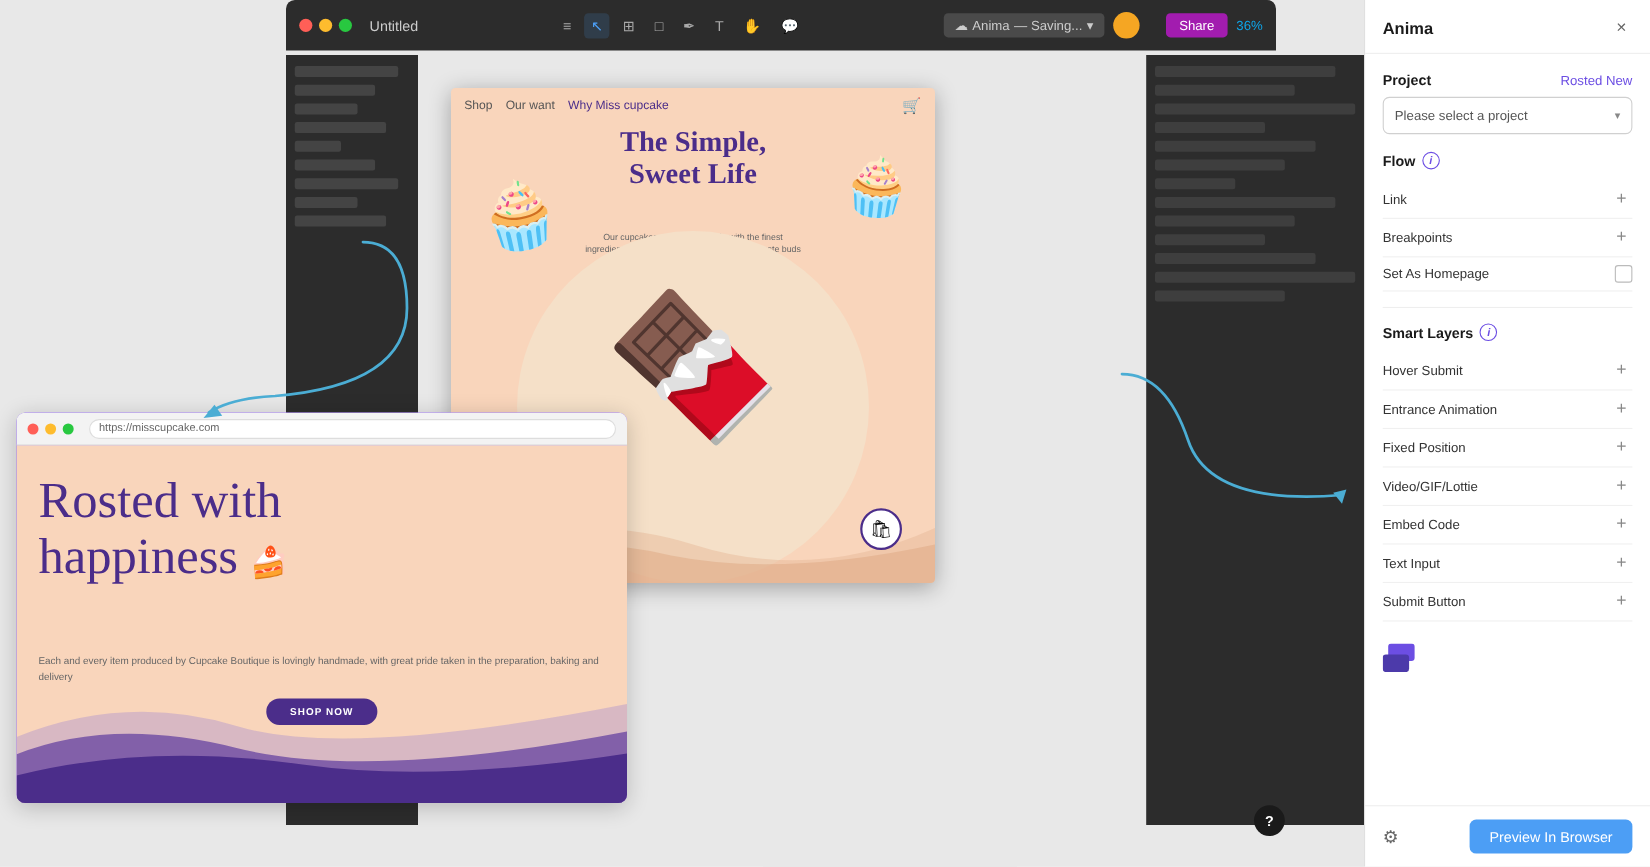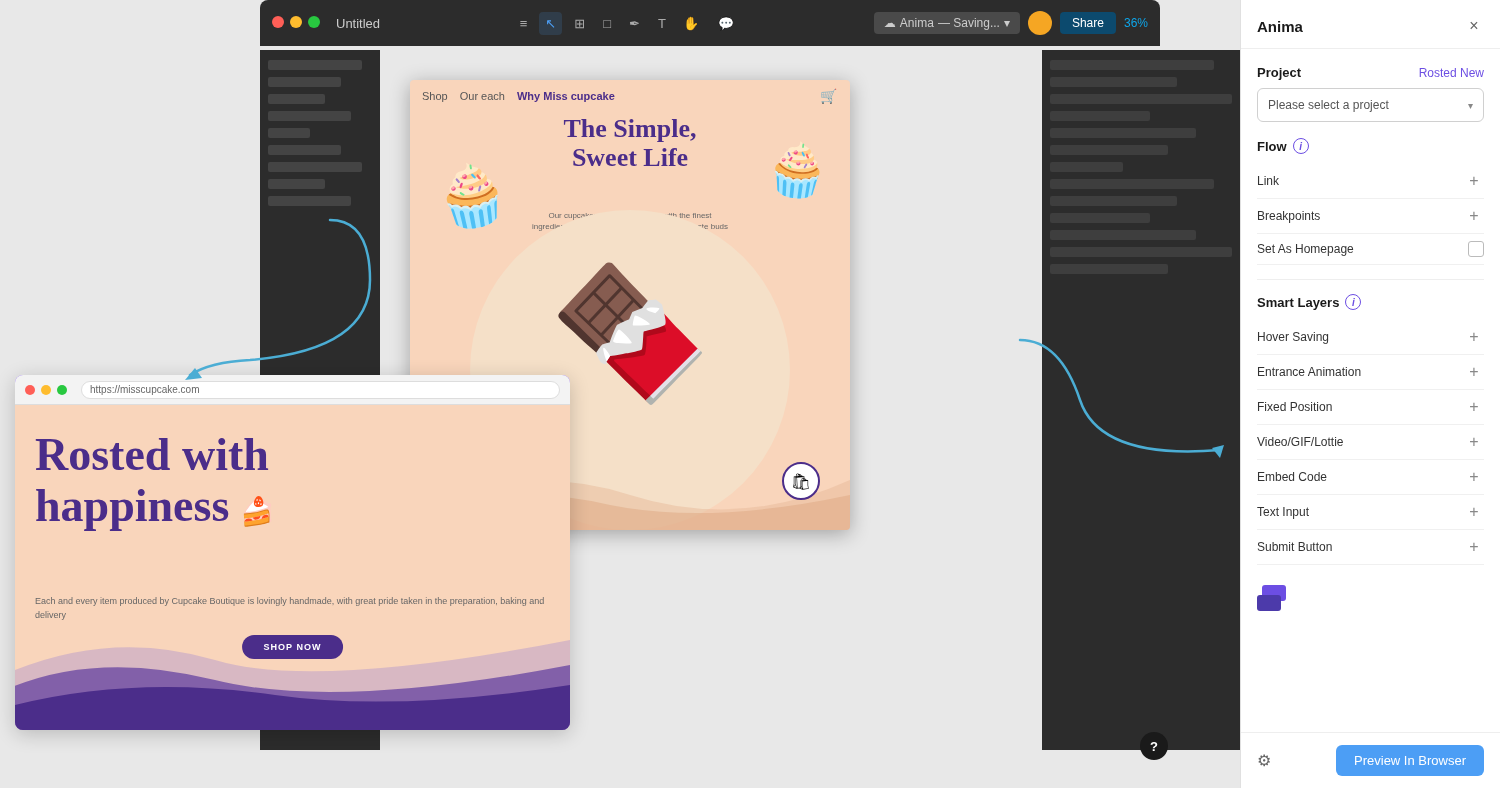--- a/index.html
+++ b/index.html
@@ -32,20 +32,21 @@
       background: #2c2c2c;
       display: flex;
       align-items: center;
       justify-content: space-between;
       padding: 0 12px;
       border-radius: 8px 8px 0 0;
       z-index: 10;
     }
     .top-bar-left {
       display: flex;
+      align-items: center;
       gap: 8px;
     }
     .traffic-lights {
       display: flex;
       gap: 6px;
     }
     .traffic-light {
       width: 12px;
       height: 12px;
       border-radius: 50%;
@@ -85,27 +86,28 @@
       border: none;
       padding: 4px 10px;
       border-radius: 4px;
       font-size: 12px;
       cursor: pointer;
       display: flex;
       align-items: center;
       gap: 4px;
     }
     .share-btn {
-      background: #0c4a6e;
+      background: #a21caf;
       color: white;
       border: none;
       padding: 4px 12px;
       border-radius: 4px;
       font-size: 12px;
       cursor: pointer;
+      margin-left: 16px;
     }
     .zoom-label {
       color: #0ea5e9;
       font-size: 12px;
     }
 
     
     .preview-main {
       position: absolute;
       top: 80px;
@@ -173,21 +175,21 @@
       display: flex;
       gap: 12px;
       align-items: center;
     }
     .nav-link {
       font-size: 11px;
       color: #555;
     }
     .nav-link.active {
       color: #4b2d8a;
-      font-weight: 700;
+      font-weight: 400;
     }
     .cart-icon-site {
       margin-left: auto;
       font-size: 14px;
     }
     .site-heading {
       position: absolute;
       top: 35px;
       left: 50%;
       transform: translateX(-50%);
@@ -530,21 +532,21 @@
     <div class="rl-item w70"></div>
     <div class="rl-item w55"></div>
     <div class="rl-item w80"></div>
     <div class="rl-item w100"></div>
     <div class="rl-item w65"></div>
   </div>
 
   <div class="preview-main">
     <div class="site-nav">
       <span class="nav-link">Shop</span>
-      <span class="nav-link">Our each</span>
+      <span class="nav-link">Our want</span>
       <span class="nav-link active">Why Miss cupcake</span>
       <span class="cart-icon-site">🛒</span>
     </div>
     <div class="site-heading">
       <span>The Simple,</span><br><span>Sweet Life</span>
     </div>
     <p class="site-sub">Our cupcakes are always made with the finest ingredients, creating a spirit that makes your taste buds dance. You'll want to indulge in each and every decadent flavor.</p>
     <button class="shop-now-btn">SHOP NOW</button>
 
     <div style="position:absolute;bottom:0;left:50%;transform:translateX(-50%);width:320px;height:320px;background:#f5e0c8;border-radius:50%;z-index:0;"></div>
@@ -566,21 +568,21 @@
   </div>
 
   <div class="browser-window">
     <div class="browser-chrome">
       <div class="b-tl-red"></div>
       <div class="b-tl-yellow"></div>
       <div class="b-tl-green"></div>
       <div class="browser-url">https://misscupcake.com</div>
     </div>
     <div class="browser-content">
-      <div style="position:absolute;top:25px;left:20px;font-size:46px;font-weight:700;color:#4b2d8a;line-height:1.1;font-family:Georgia,serif;">
+      <div style="position:absolute;top:25px;left:20px;font-size:46px;font-weight:400;color:#4b2d8a;line-height:1.1;font-family:Georgia,serif;">
         <span>Rosted with</span><br>
         <span>happiness</span>
         <span style="font-size:28px;">🍰</span>
       </div>
       <p style="position:absolute;top:190px;left:20px;right:20px;font-size:9px;color:#666;text-align:left;line-height:1.5;">Each and every item produced by Cupcake Boutique is lovingly handmade, with great pride taken in the preparation, baking and delivery</p>
       <button style="position:absolute;top:230px;left:50%;transform:translateX(-50%);background:#4b2d8a;color:white;border:none;padding:7px 22px;border-radius:18px;font-size:9px;letter-spacing:1px;font-weight:600;white-space:nowrap;">SHOP NOW</button>
 
       <svg style="position:absolute;bottom:0;left:0;width:100%;height:100px;" viewBox="0 0 555 100" preserveAspectRatio="none">
         <path d="M0,40 Q100,0 200,30 Q300,60 555,10 L555,100 L0,100 Z" fill="#a78bcf" opacity="0.4"></path>
         <path d="M-10,60 Q80,20 200,50 Q320,80 555,35 L555,100 L0,100 Z" fill="#5e3a9e" opacity="0.7"></path>
@@ -645,21 +647,21 @@
     <div class="divider"></div>
 
     <div class="section-header">
       <div class="section-title-row">
         <span class="section-label">Smart Layers</span>
         <div class="info-icon">i</div>
       </div>
     </div>
 
     <div class="smart-item">
-      <span class="smart-item-label">Hover Saving</span>
+      <span class="smart-item-label">Hover Submit</span>
       <div class="plus-btn">+</div>
     </div>
     <div class="smart-item">
       <span class="smart-item-label">Entrance Animation</span>
       <div class="plus-btn">+</div>
     </div>
     <div class="smart-item">
       <span class="smart-item-label">Fixed Position</span>
       <div class="plus-btn">+</div>
     </div>

